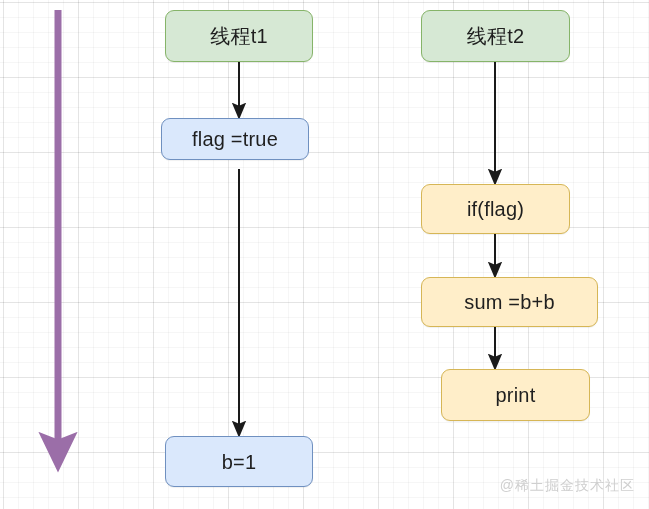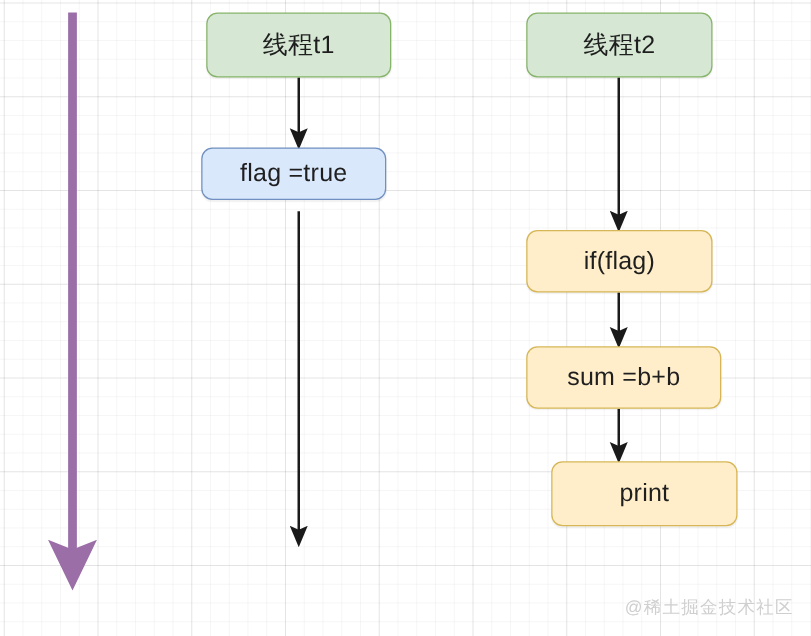--- a/index.html
+++ b/index.html
@@ -107,30 +107,33 @@
   </svg>
 
   <div class="node green" style="left:165px; top:10px; width:148px; height:52px;">
     <span class="node-label">线程t1</span>
   </div>
 
   <div class="node blue" style="left:161px; top:118px; width:148px; height:42px;">
     <span class="node-label">flag =true</span>
   </div>
 
+  <div class="node blue" style="left:165px; top:436px; width:148px; height:51px;">
+    <span class="node-label">b=1</span>
+  </div>
 
   <div class="node green" style="left:421px; top:10px; width:149px; height:52px;">
     <span class="node-label">线程t2</span>
   </div>
 
   <div class="node yellow" style="left:421px; top:184px; width:149px; height:50px;">
     <span class="node-label">if(flag)</span>
   </div>
 
-  <div class="node yellow" style="left:421px; top:277px; width:156px; height:50px;text-align:center;">
+  <div class="node yellow" style="left:421px; top:277px; width:177px; height:50px;text-align:center;">
     <span class="node-label">sum =b+b</span>
   </div>
 
   <div class="node yellow" style="left:441px; top:369px; width:149px; height:52px;">
     <span class="node-label">print</span>
   </div>
 
   <div class="watermark">@稀土掘金技术社区</div>
 
 </div>

